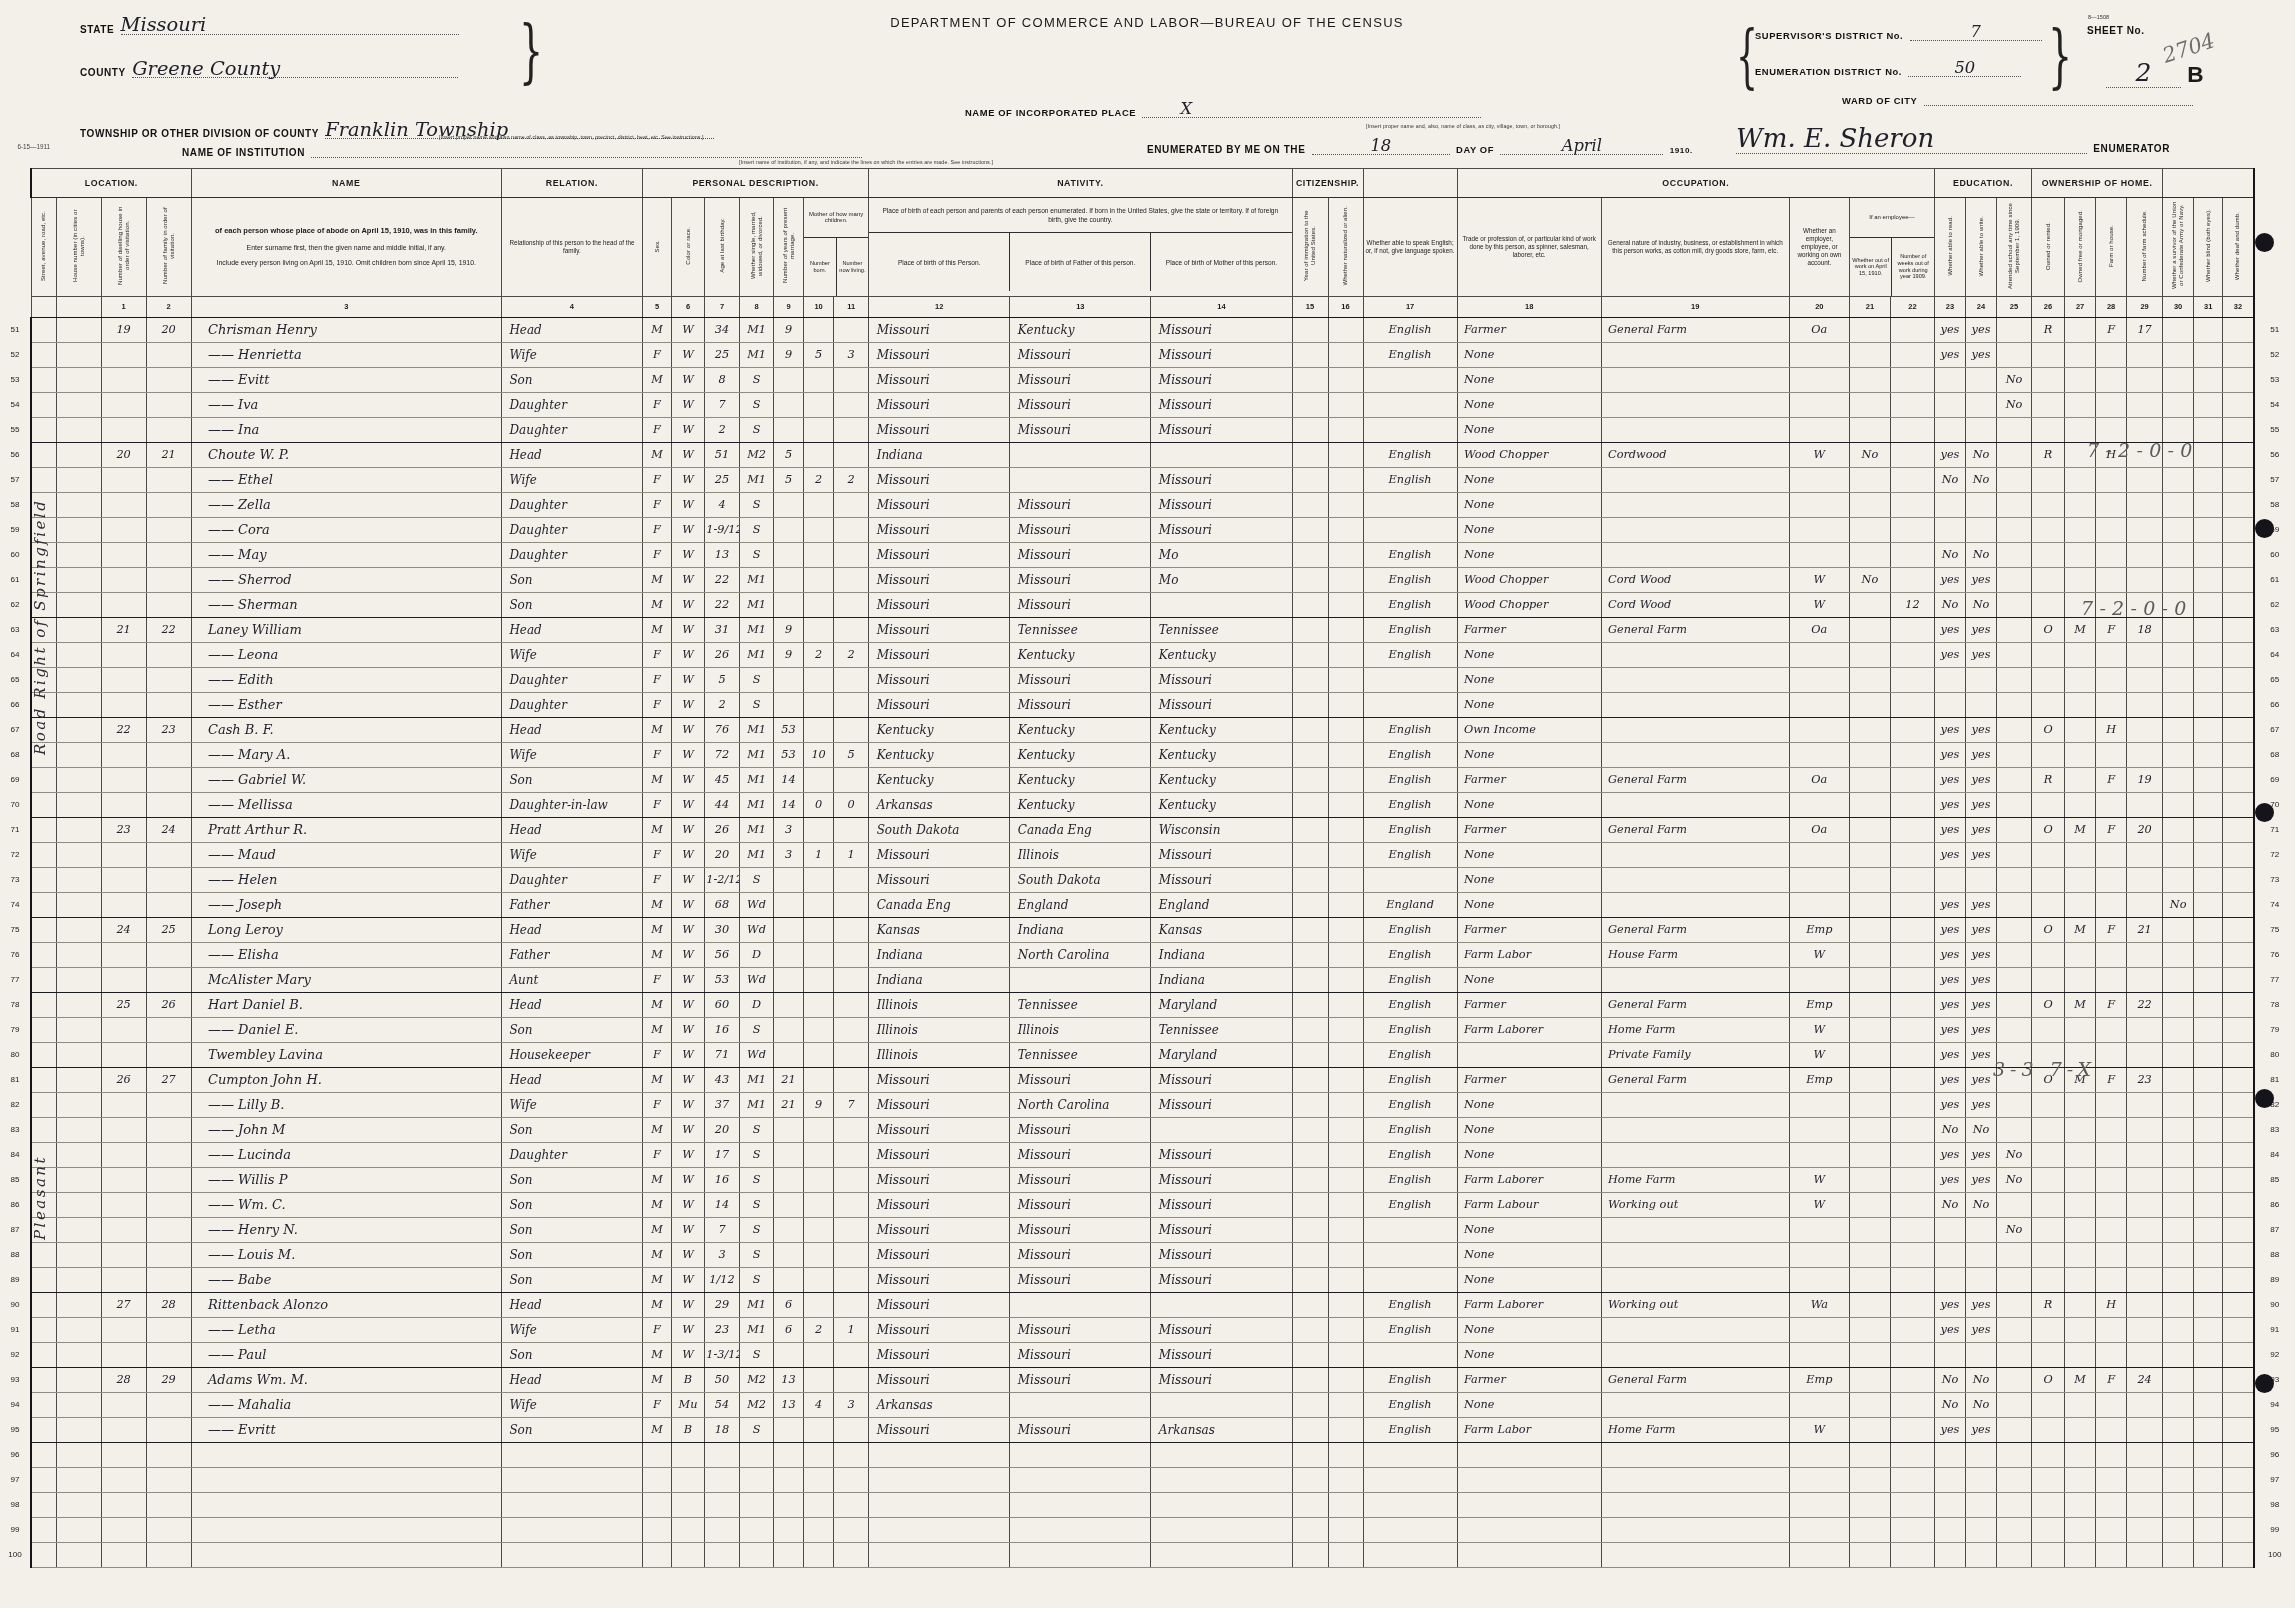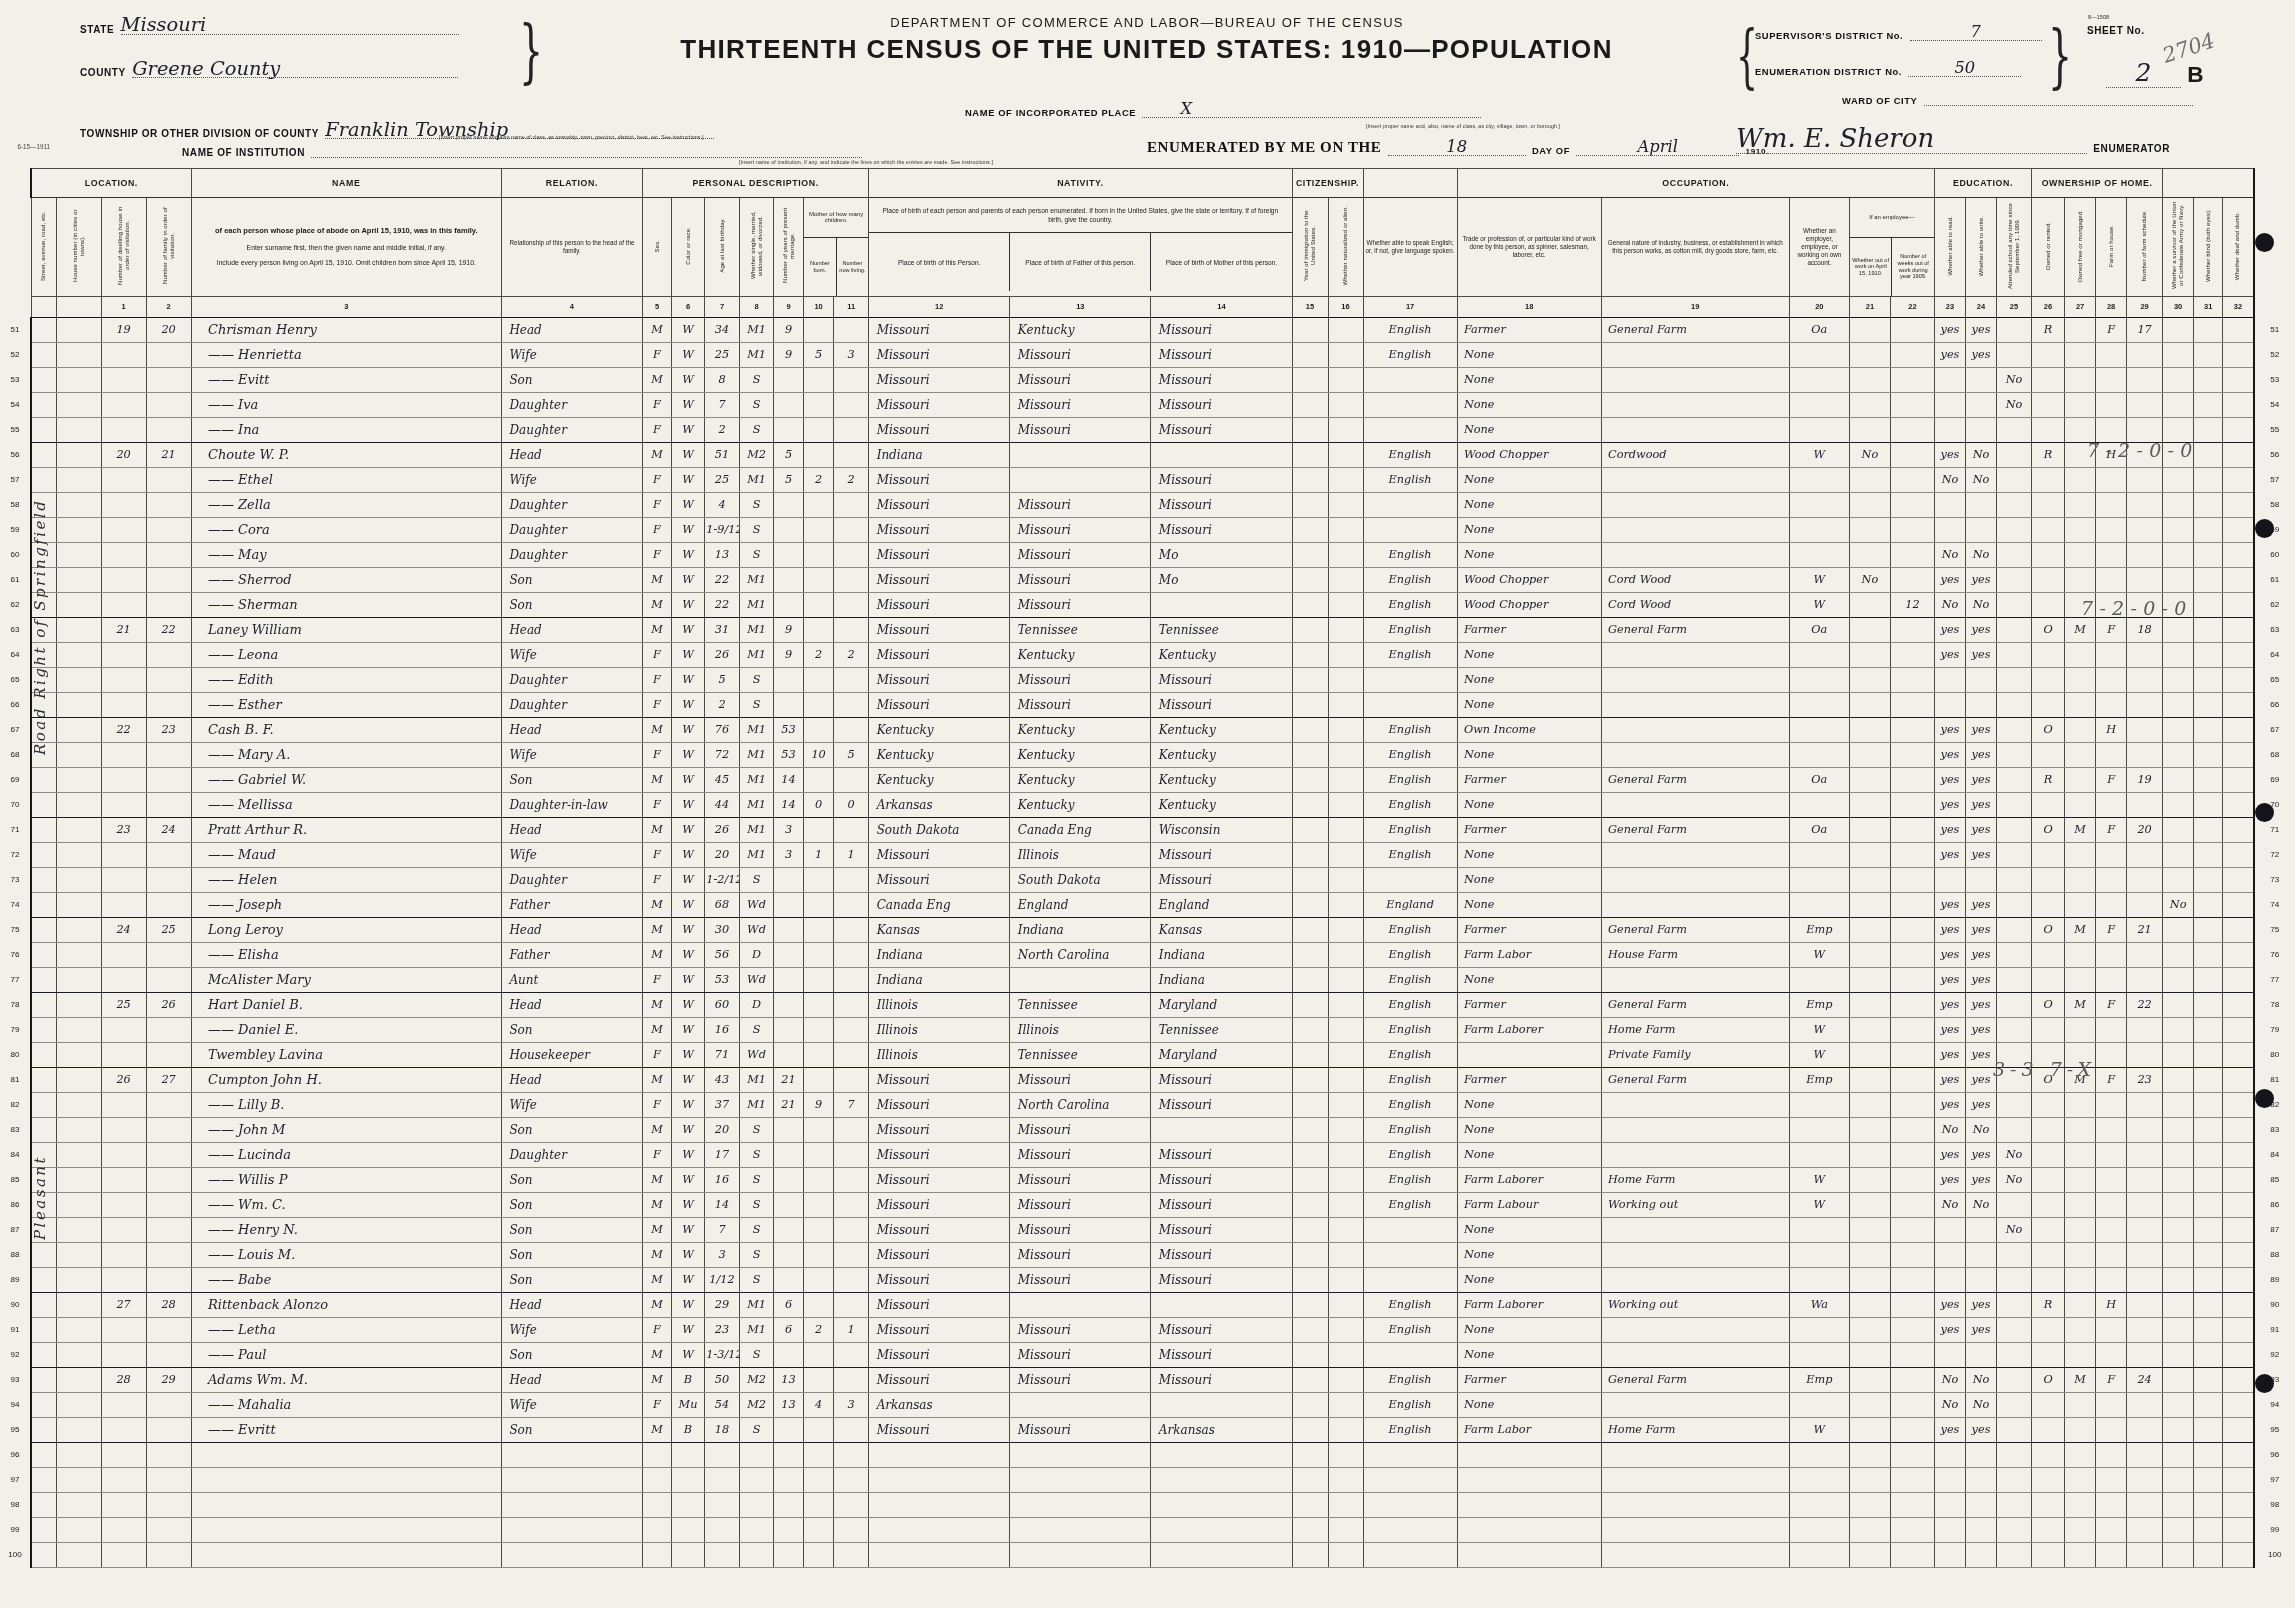--- a/index.html
+++ b/index.html
@@ -101,28 +101,27 @@
     <span class="hw hwbig uline" style="min-width:389px;">Franklin Township</span>
   </div>
   <div class="note" style="position:absolute;left:439px;top:134px;width:451px;">[Insert proper name and also name of class, as township, town, precinct, district, beat, etc.  See instructions.]</div>
   <div class="statrow" style="left:182px;top:144px;">
     <span class="lbl">NAME OF INSTITUTION</span>
     <span class="uline" style="display:inline-block;min-width:551px;height:12.5px;"></span>
   </div>
   <div class="note" style="position:absolute;left:739px;top:159px;width:564px;">[Insert name of institution, if any, and indicate the lines on which the entries are made.  See instructions.]</div>
 
   <div class="dept">DEPARTMENT OF COMMERCE AND LABOR—BUREAU OF THE CENSUS</div>
-  <div class="bigtitle">THIRTEENTH CENSUS OF THE UNITED STATES: 1910—POPULATION</div>
   <div class="statrow" style="left:965px;top:102px;">
     <span class="lbl" style="font-size:9.4px;">NAME OF INCORPORATED PLACE</span>
     <span class="hw hwmed uline" style="min-width:301px;padding-left:38px;">X</span>
   </div>
   <div class="note" style="position:absolute;left:1366px;top:123px;width:401px;">[Insert proper name and, also, name of class, as city, village, town, or borough.]</div>
   <div class="statrow" style="left:1147px;top:139px;">
-    <span class="lbl" style="font-size:15px;font-family:Liberation Serif, serif;">ENUMERATED BY ME ON THE</span>
+    <span class="lbl" style="font-size:10px;">ENUMERATED BY ME ON THE</span>
     <span class="hw hwmed uline" style="min-width:138px;text-align:center;">18</span>
     <span class="lbl" style="font-size:9.4px;">DAY OF</span>
     <span class="hw hwmed uline" style="min-width:163px;text-align:center;">April</span>
     <span class="lbl" style="font-size:8.1px;">1910.</span>
   </div>
 
   <div class="brace" style="left:1725px;top:16.3px;transform:scaleX(.5);">{</div>
   <div class="statrow" style="left:1755px;top:25px;">
     <span class="lbl" style="font-size:9.4px;">SUPERVISOR'S DISTRICT No.</span>
     <span class="hw hwmed uline" style="min-width:132px;text-align:center;">7</span>

